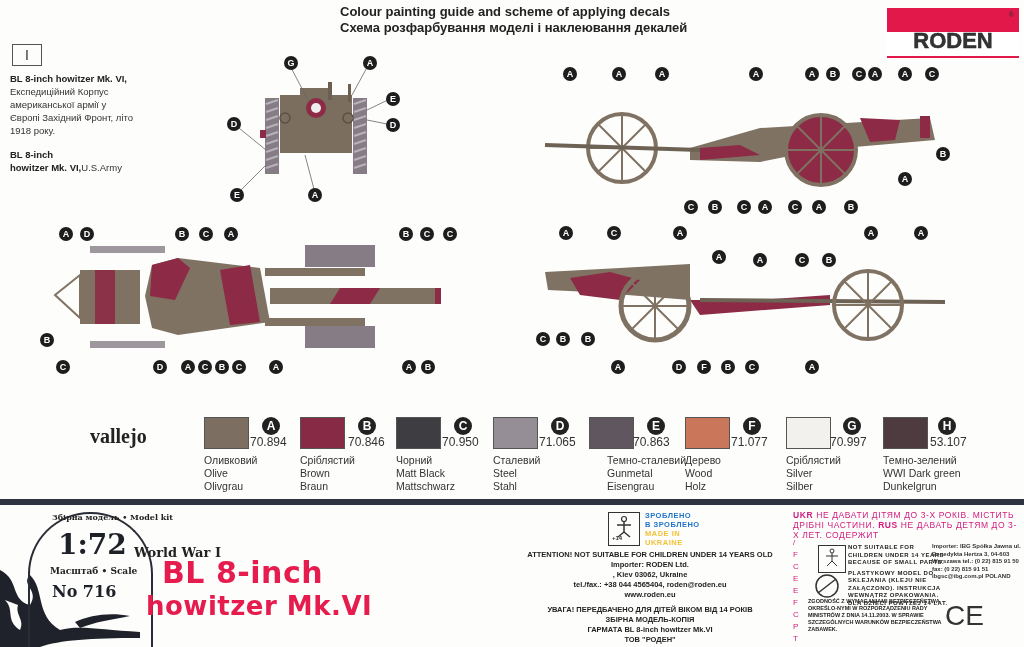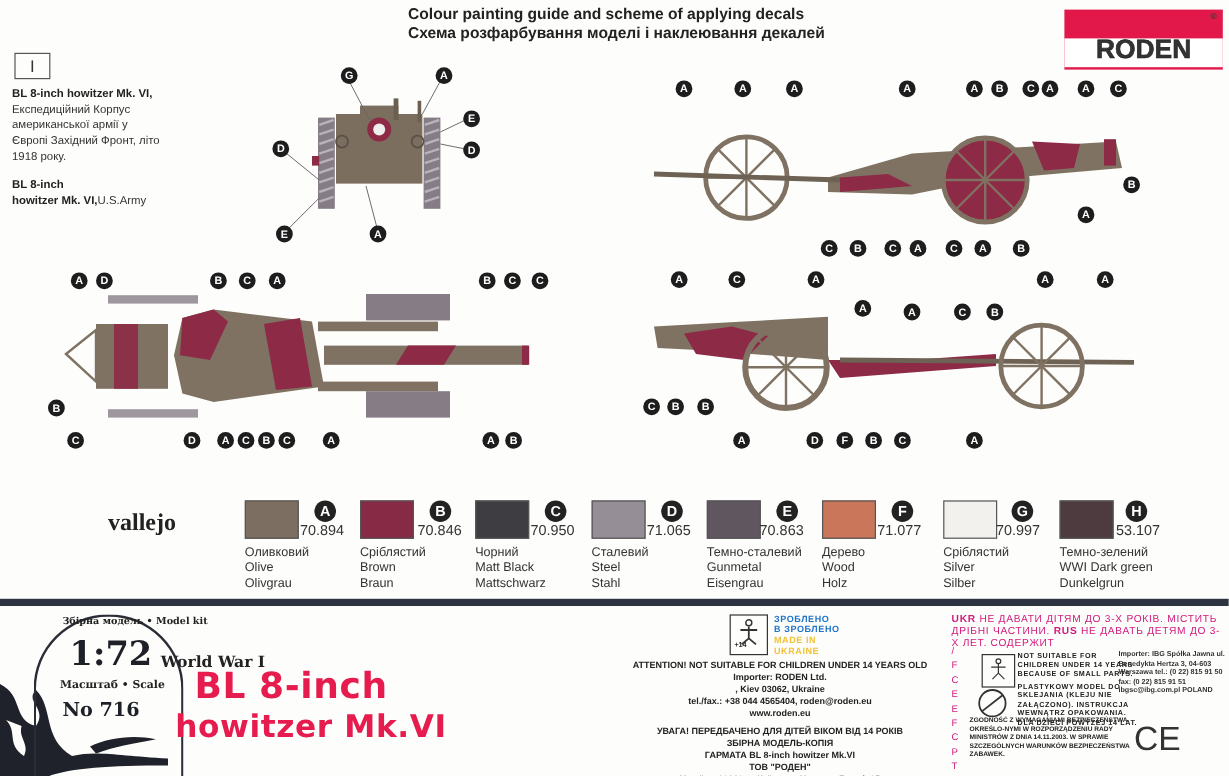--- a/index.html
+++ b/index.html
@@ -272,21 +272,21 @@
   <div class="code" style="left:539px;top:435px">71.065</div>
   <div class="pname" style="left:493px;top:454px">
       <div>Сталевий</div>
       <div>Steel</div>
       <div>Stahl</div>
     </div>
 
   <div class="swatch" style="left: 589px; top: 417px; background: rgb(95, 86, 96);"></div>
   <div class="bigletter" style="left:647px;top:417px">E</div>
   <div class="code" style="left:633px;top:435px">70.863</div>
-  <div class="pname" style="left:589px;top:454px">
+  <div class="pname" style="left:607px;top:454px">
       <div>Темно-сталевий</div>
       <div>Gunmetal</div>
       <div>Eisengrau</div>
     </div>
 
   <div class="swatch" style="left: 685px; top: 417px; background: rgb(201, 118, 90);"></div>
   <div class="bigletter" style="left:743px;top:417px">F</div>
   <div class="code" style="left:731px;top:435px">71.077</div>
   <div class="pname" style="left:685px;top:454px">
       <div>Дерево</div>

